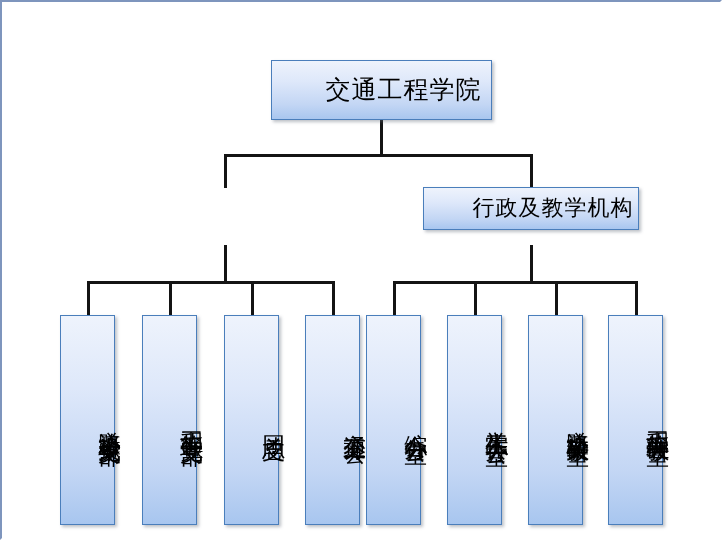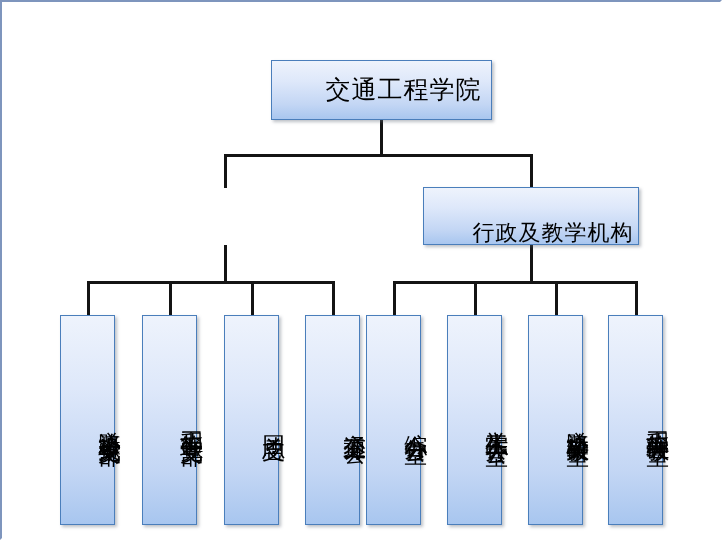--- a/index.html
+++ b/index.html
@@ -101,21 +101,21 @@
 
   <div class="conn v" style="left:391px; top:279px; height:34px;"></div>
   <div class="conn v" style="left:472px; top:279px; height:34px;"></div>
   <div class="conn v" style="left:553px; top:279px; height:34px;"></div>
   <div class="conn v" style="left:633px; top:279px; height:34px;"></div>
 
   <div class="node root" style="left:269px; top:58px; width:221px; height:60px;">
     <span class="label">交通工程学院</span>
   </div>
 
-  <div class="node branch" style="left:421px; top:185px; width:216px; height:58px;align-items:flex-end;">
+  <div class="node branch" style="left:421px; top:185px; width:216px; height:43px;">
     <span class="label">行政及教学机构</span>
   </div>
 
   <div class="node leaf" style="left:58px; top:313px; width:55px; height:210px;">
     <span class="label">道路桥梁党支部</span>
   </div>
   <div class="node leaf" style="left:140px; top:313px; width:55px; height:210px;">
     <span class="label">工程管理党支部</span>
   </div>
   <div class="node leaf" style="left:222px; top:313px; width:55px; height:210px;">

